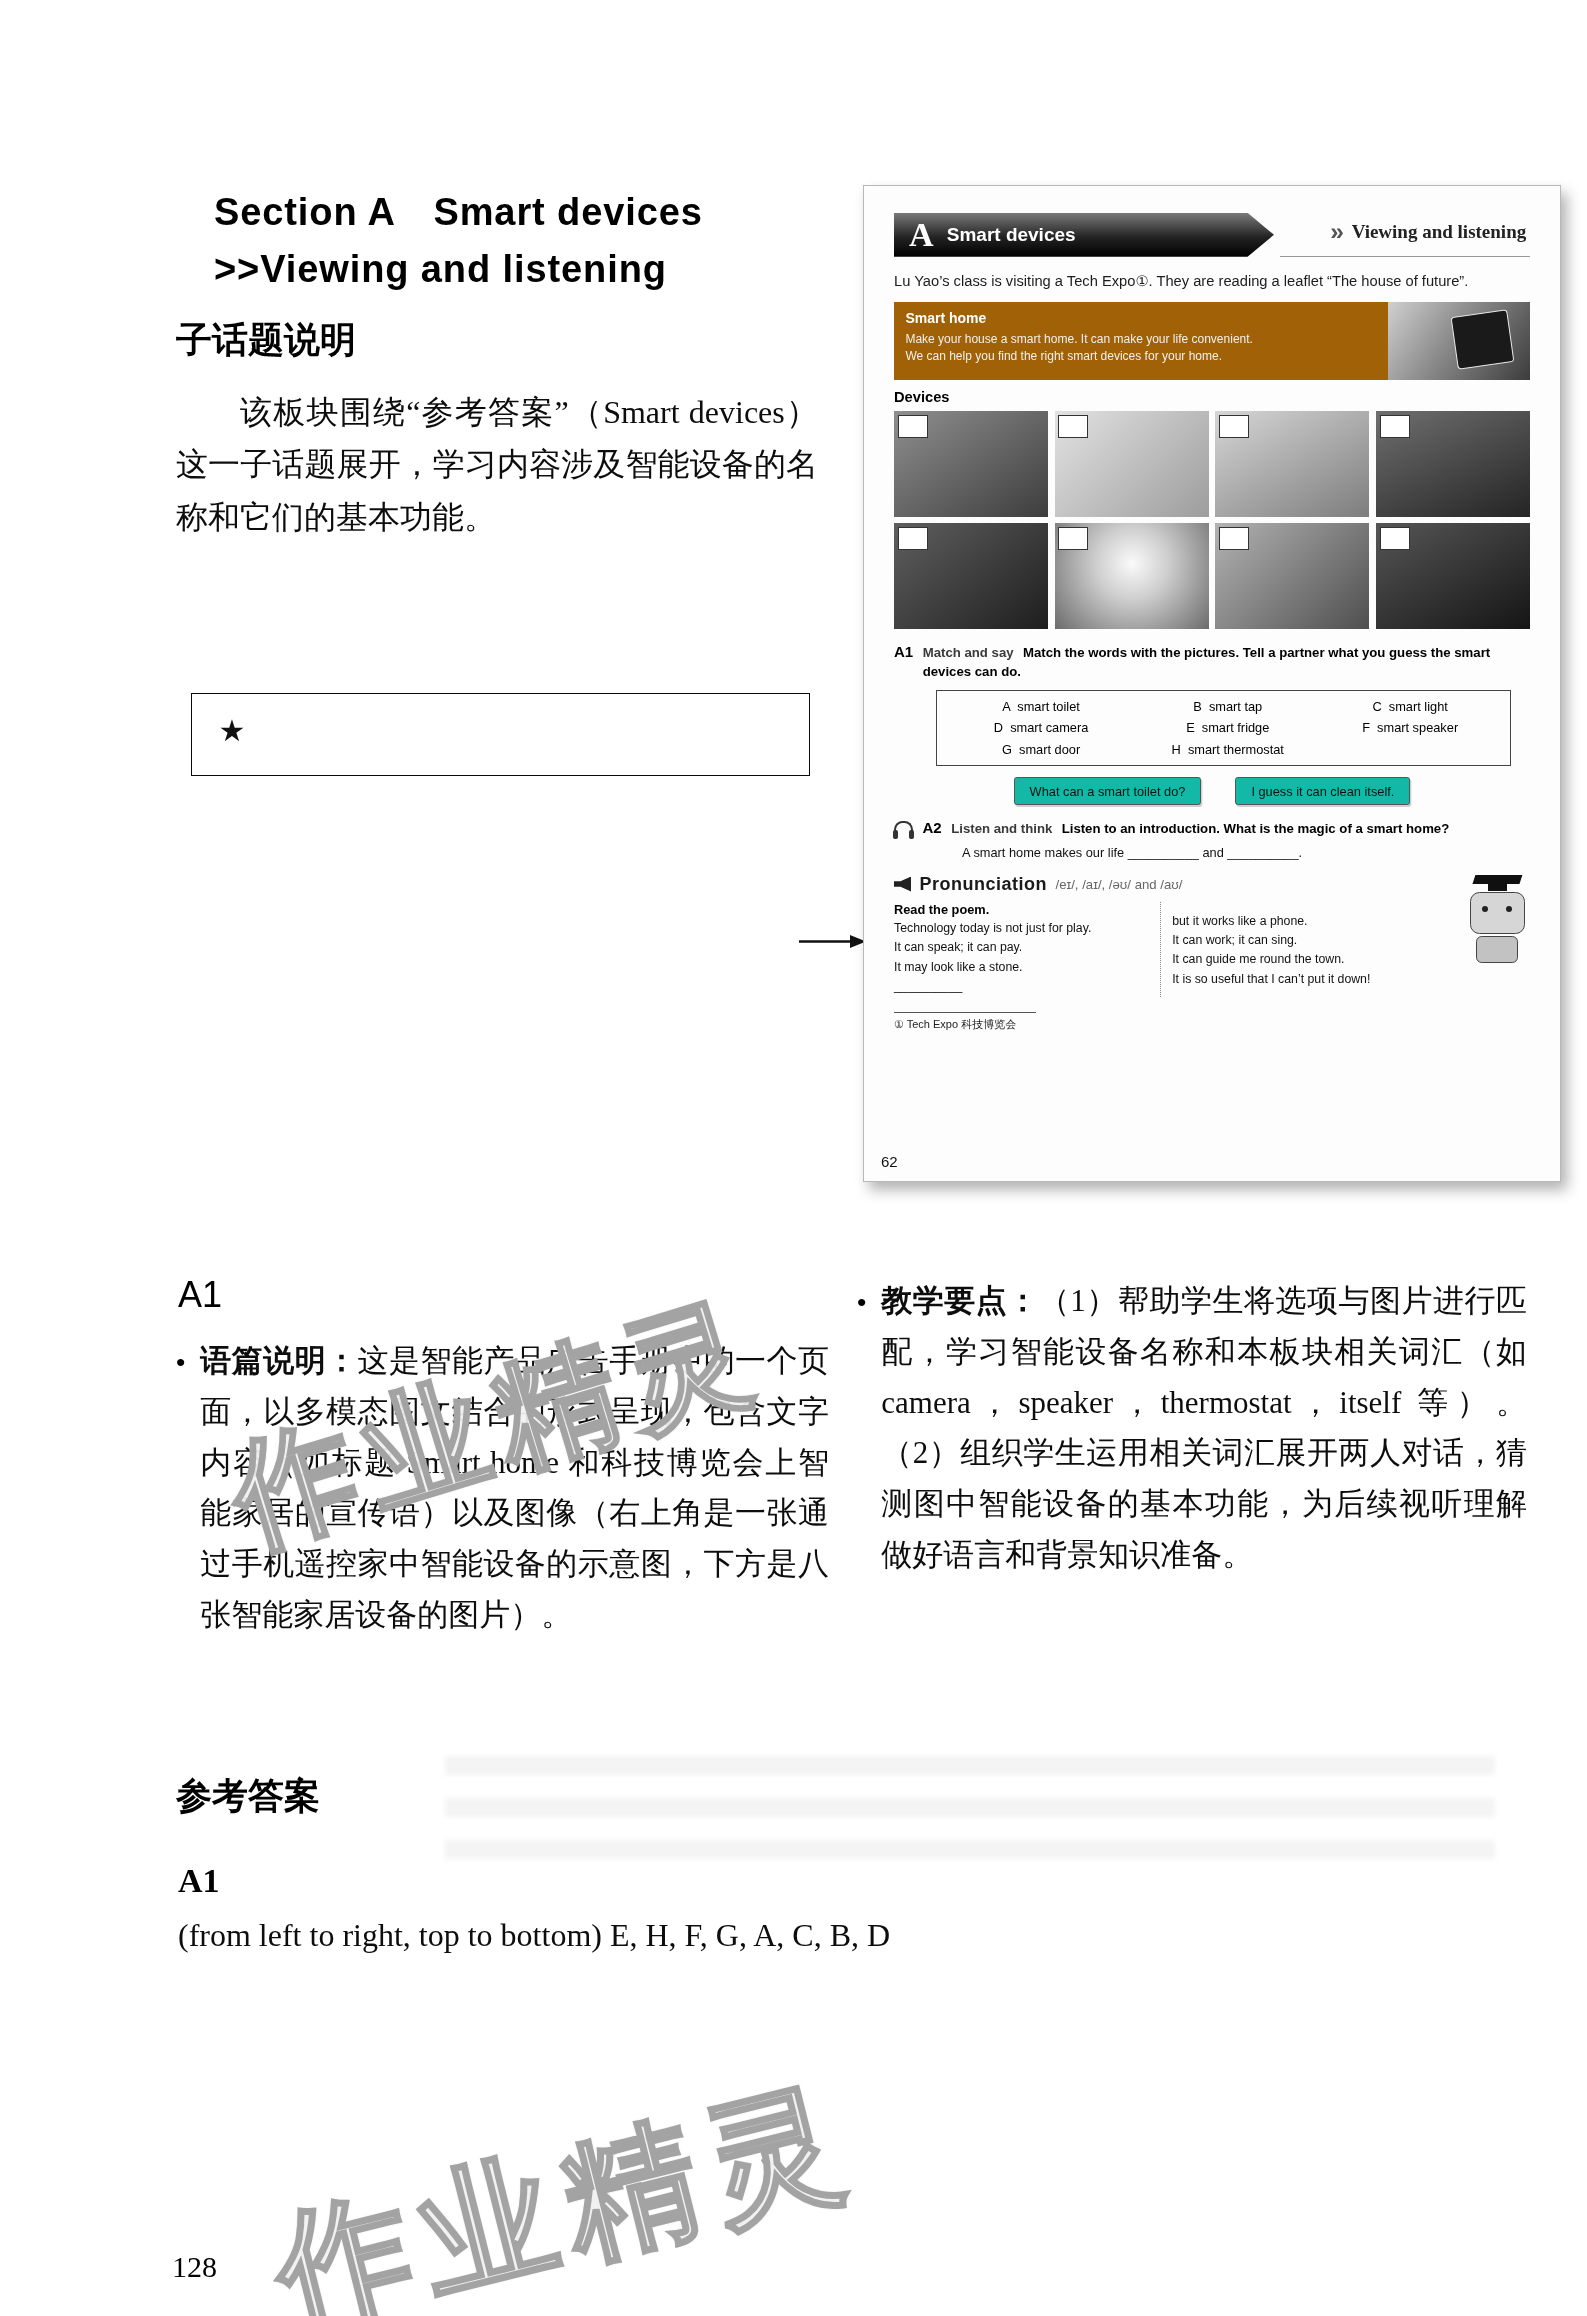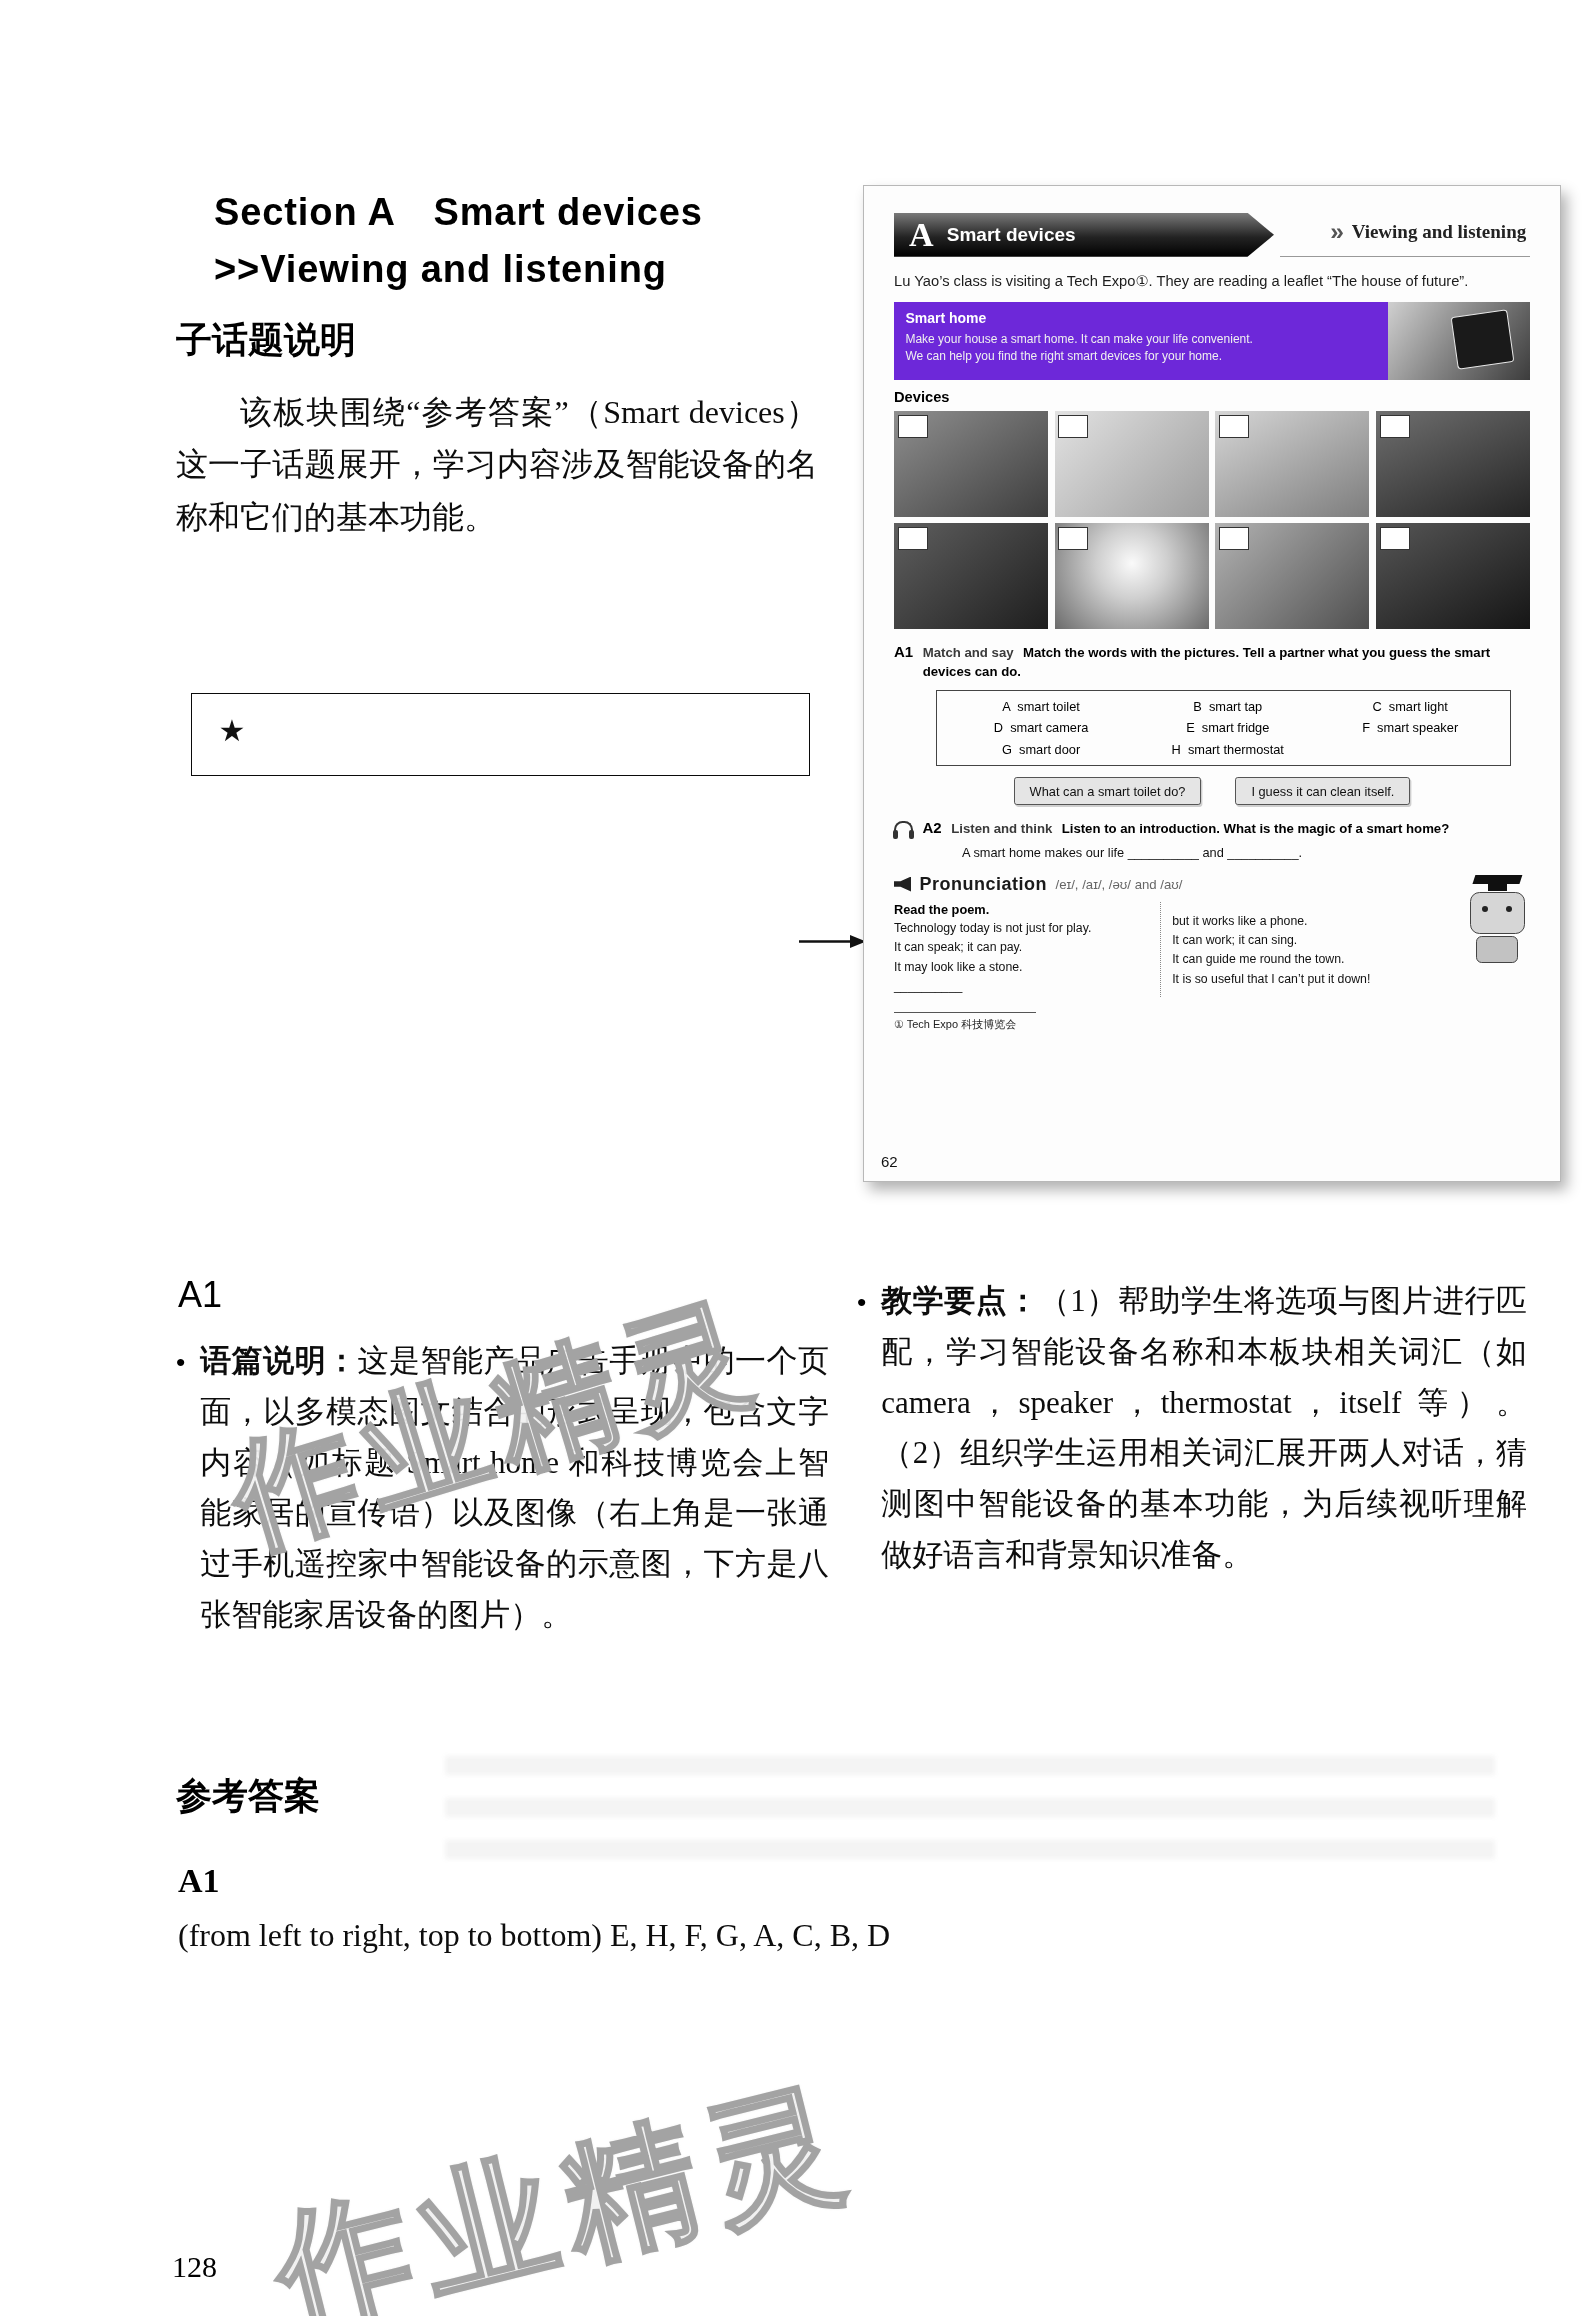--- a/index.html
+++ b/index.html
@@ -28,21 +28,21 @@
     clip-path:polygon(0 0,calc(100% - 26.5px) 0,100% 50%,calc(100% - 26.5px) 100%,0 100%);
     display:flex;align-items:center;gap:13.2px;padding-left:15px;color:#fff;}
   .banner-letter{font-size:34px;font-weight:700;font-family:"Liberation Serif",serif;line-height:1;}
   .banner-title{font-size:19px;font-weight:700;}
   .banner-right{flex:1;display:flex;align-items:center;justify-content:flex-end;gap:9.5px;border-bottom:1.9px solid #999;margin-left:5.7px;padding:0 3.8px 3.8px 0;}
   .banner-chevrons{font-size:24.6px;color:#555;font-weight:700;letter-spacing:-1.9px;line-height:1;}
   .banner-right-title{font-size:19px;font-weight:700;color:#222;font-family:"Liberation Serif",serif;}
 
   .bp-intro{margin-top:13.2px;font-size:14.7px;line-height:1.5;color:#1c1c1c;width:96%;}
 
-  .smart-home{margin-top:9.5px;display:flex;background:#6d28d9;min-height:78px;}
+  .smart-home{margin-top:9.5px;display:flex;background:#a16207;min-height:78px;}
   .sh-text{flex:1;padding:8.5px 11.4px 7.6px;}
   .sh-title{color:#fff;font-weight:700;font-size:14px;margin-bottom:4.7px;}
   .sh-line{color:#f0f0f0;font-size:12px;line-height:1.45;}
   .sh-photo{width:142px;flex:none;background:linear-gradient(125deg,#d0d0d0 0%,#8a8a8a 45%,#3c3c3c 100%);position:relative;}
   .sh-photo::after{content:"";position:absolute;right:19px;top:11.4px;width:55px;height:51px;background:#1a1a1a;border:1.9px solid #e8e8e8;border-radius:3.8px;transform:rotate(-8deg);}
 
   .devices-label{margin-top:9.5px;font-weight:700;font-size:14.7px;color:#000;}
   .device-grid{margin-top:5.7px;display:grid;grid-template-columns:repeat(4,1fr);gap:6.6px;}
   .device-cell{height:106px;position:relative;}
   .device-cell:nth-child(1){background:linear-gradient(145deg,#8f8f8f,#3d3d3d);}
@@ -59,21 +59,21 @@
   .act-label{font-weight:700;font-size:15px;white-space:nowrap;color:#000;}
   .act-body{font-size:13.2px;line-height:1.45;}
   .act-title{font-weight:700;color:#3a3a3a;margin-right:5.7px;}
   .act-instr{font-weight:700;color:#000;}
 
   .options-box{margin:9.5px 19px 0 42px;border:1.4px solid #444;padding:7.6px 15px;display:grid;
     grid-template-columns:1.05fr 1.15fr 1fr;row-gap:6.6px;font-size:12.8px;color:#000;text-align:center;}
   .option-item{white-space:pre;}
 
   .bubbles{margin-top:11.4px;display:flex;justify-content:center;gap:34px;}
-  .bubble{border:1.4px solid #555;border-radius:2.8px;padding:5.7px 15px;font-size:12.8px;box-shadow:1.4px 1.9px 0 rgba(0,0,0,0.18);background:#e5e5e5;}
+  .bubble{border:1.4px solid #555;border-radius:2.8px;padding:5.7px 15px;font-size:12.8px;box-shadow:1.4px 1.9px 0 rgba(0,0,0,0.18);background:#14b8a6;}
 
   .headphone-icon{width:15px;height:11.4px;border:2.4px solid #333;border-bottom:none;border-radius:8.5px 8.5px 0 0;position:relative;margin-top:2.8px;flex:none;}
   .headphone-icon::before,.headphone-icon::after{content:"";position:absolute;bottom:-3.8px;width:4.7px;height:8.5px;background:#333;border-radius:1.9px;}
   .headphone-icon::before{left:-2.8px;}
   .headphone-icon::after{right:-2.8px;}
   .fill-line{margin:7.6px 0 0 68px;font-size:12.8px;color:#111;}
 
   .pron{margin-top:13.2px;position:relative;padding-right:83px;}
   .pron-head{display:flex;align-items:center;gap:8.5px;}
   .speaker-icon{width:17px;height:15px;background:#222;clip-path:polygon(0 32%,38% 32%,100% 0,100% 100%,38% 68%,0 68%);flex:none;}

